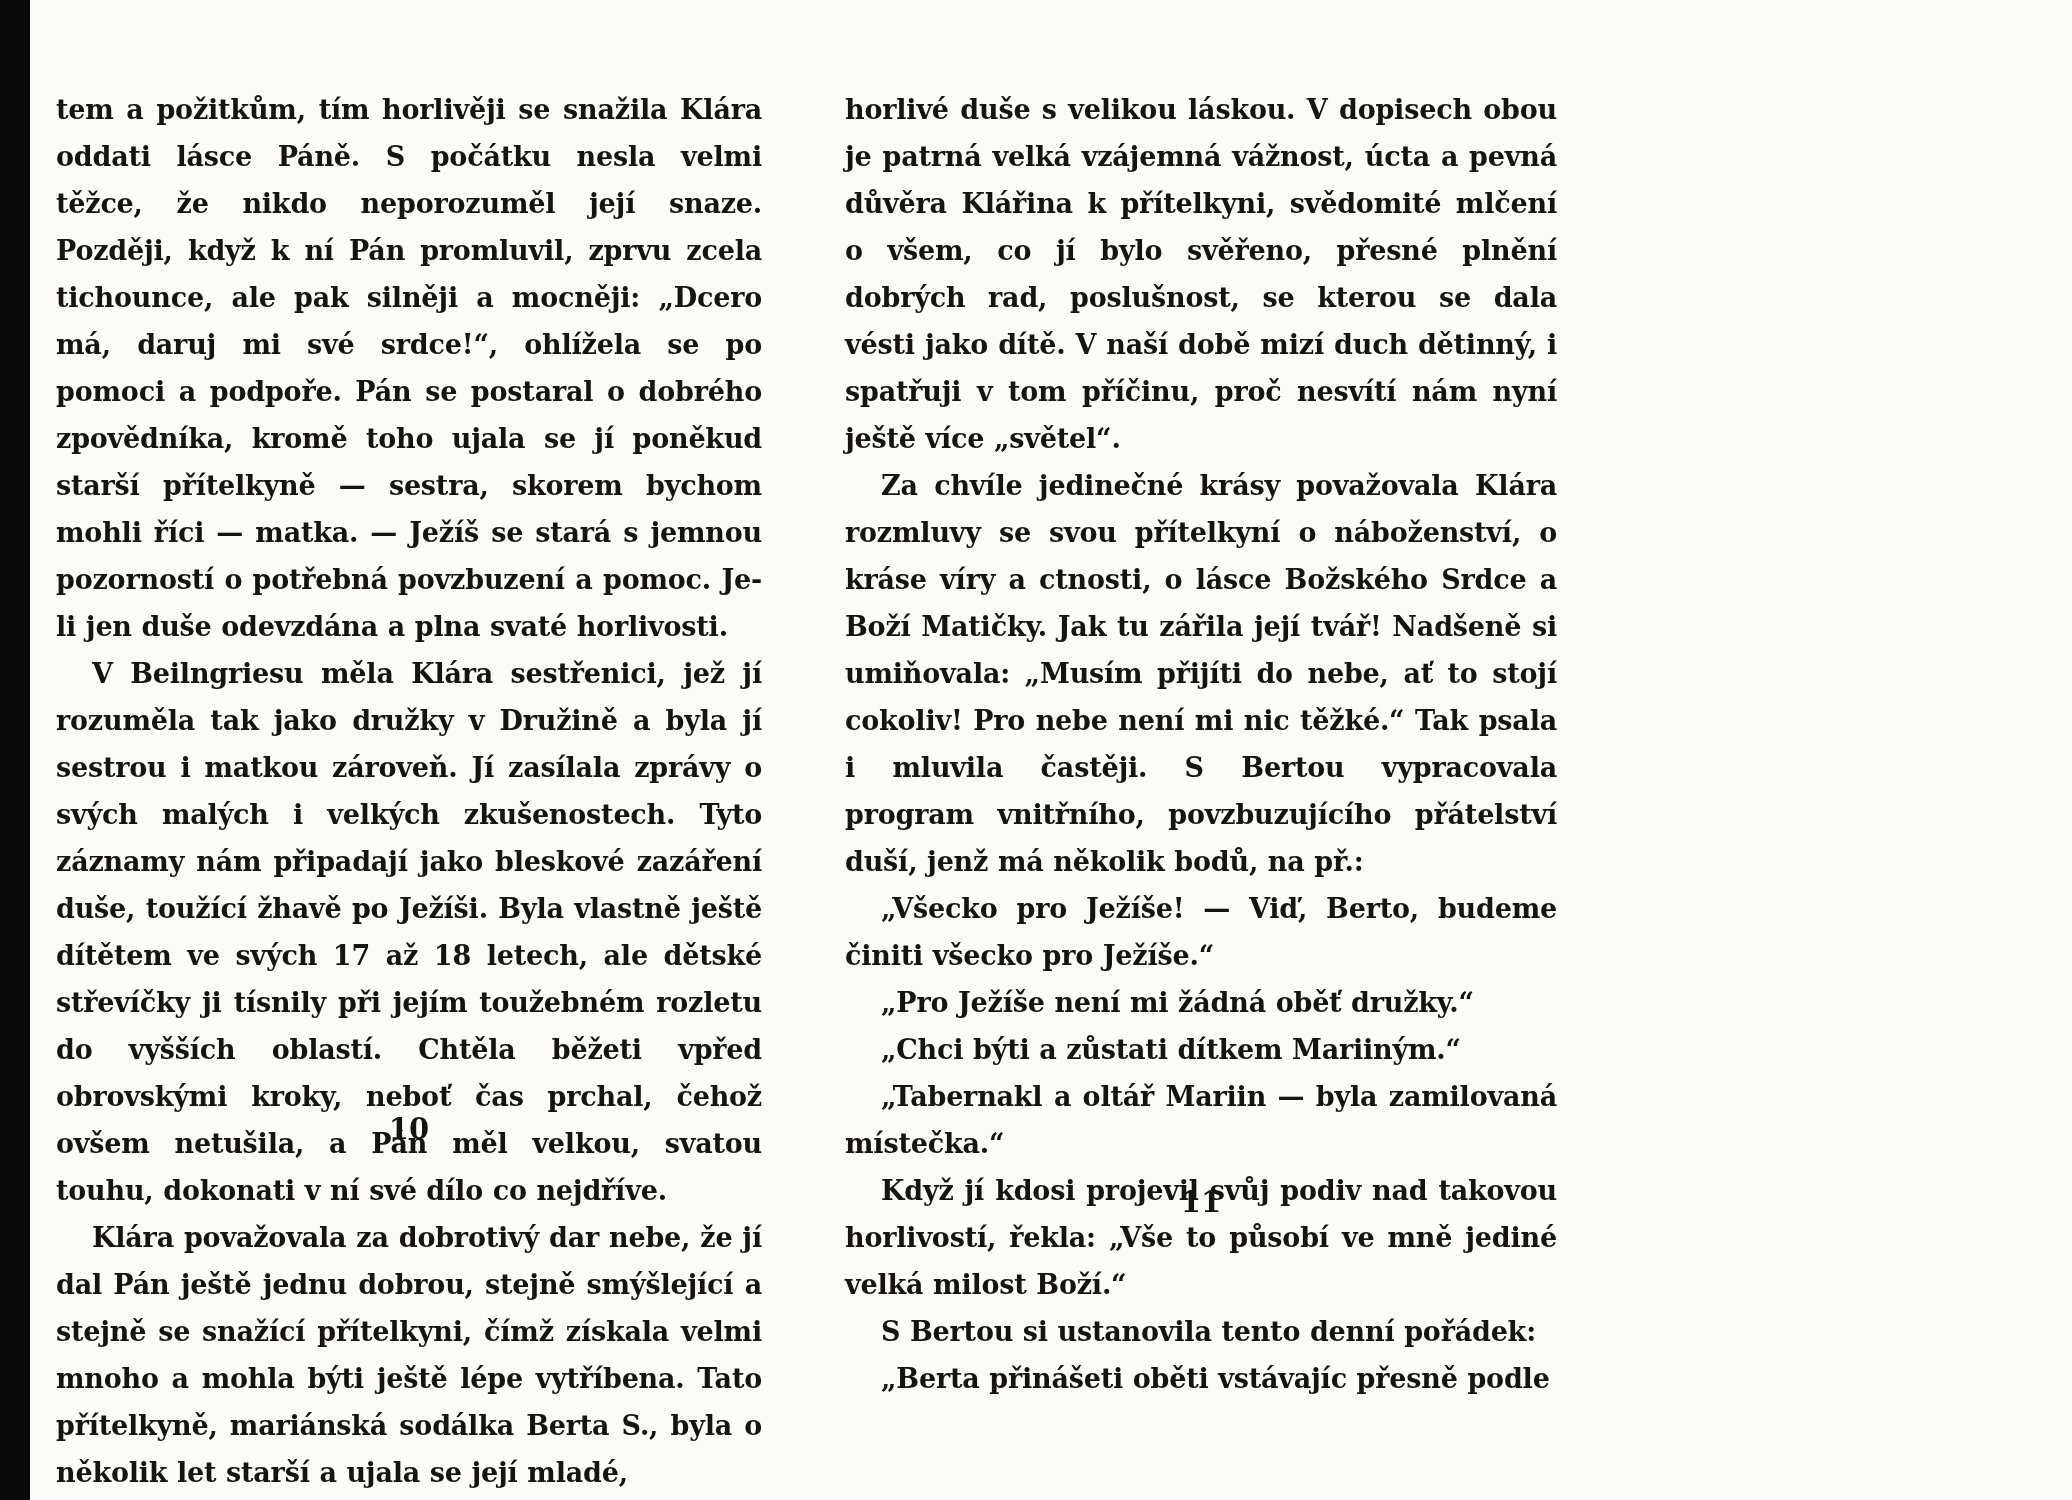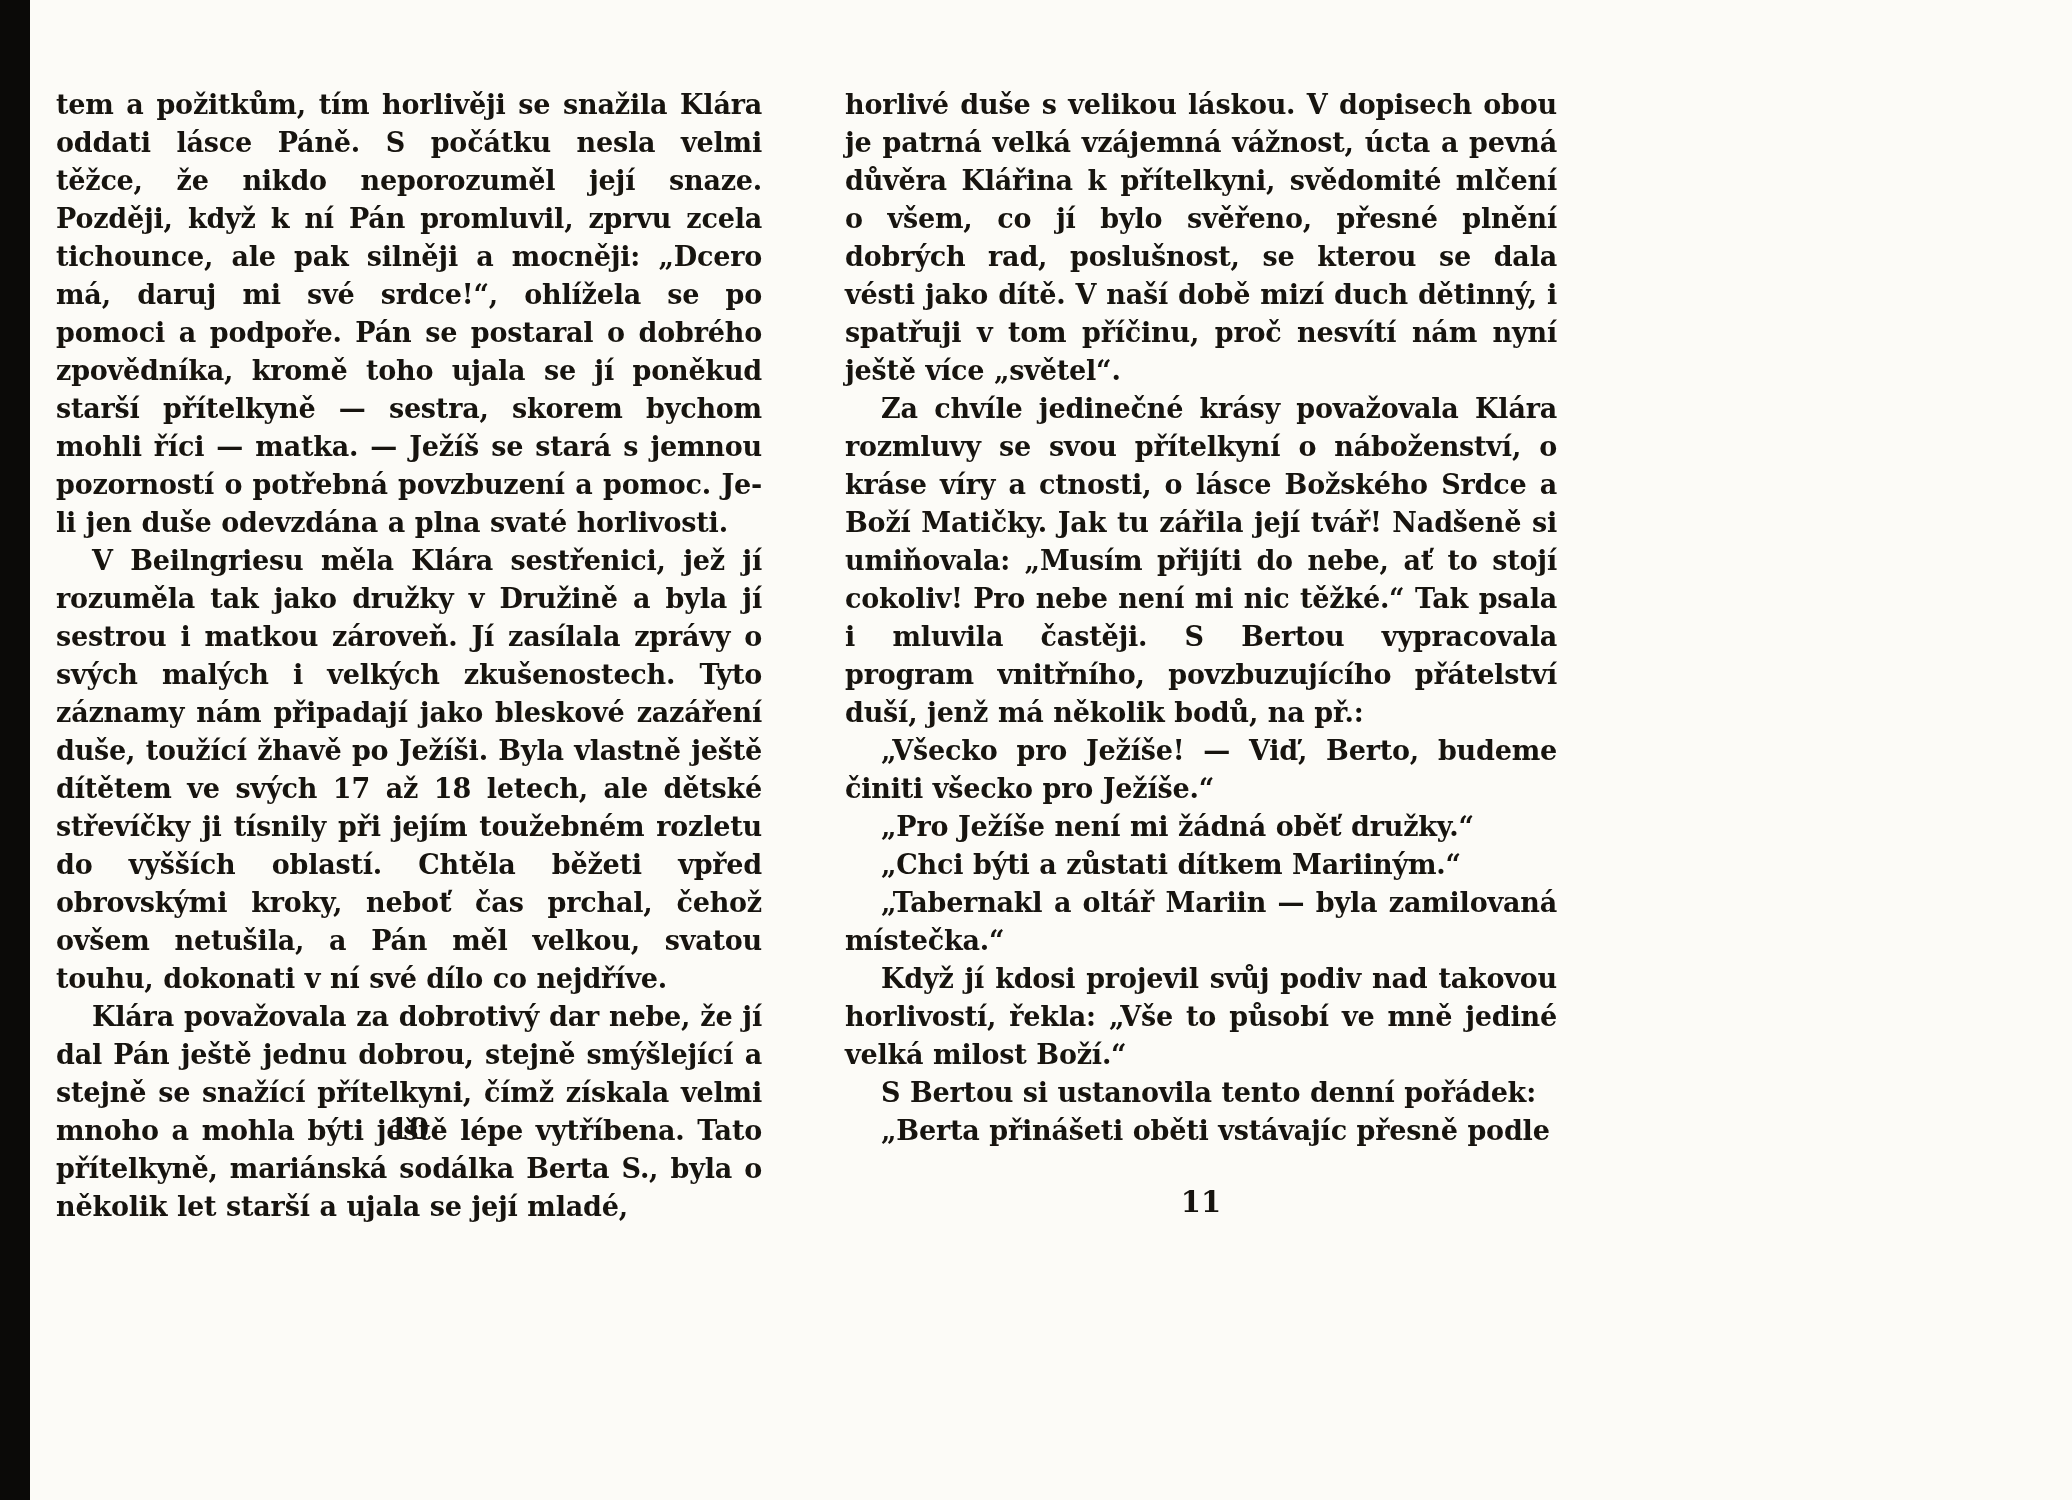--- a/index.html
+++ b/index.html
@@ -35,21 +35,21 @@
     left: 56px;
     width: 706px;
   }
   .page-text.right {
     left: 845px;
     width: 712px;
   }
   .para {
     margin: 0;
     font-size: 27px;
-    line-height: 38px;
+    line-height: 47px;
     text-align: justify;
     letter-spacing: -0.2px;
     word-spacing: 0.5px;
   }
   .para.indent {
     text-indent: 36px;
   }
   .page-number {
     position: absolute;
     font-size: 29px;

